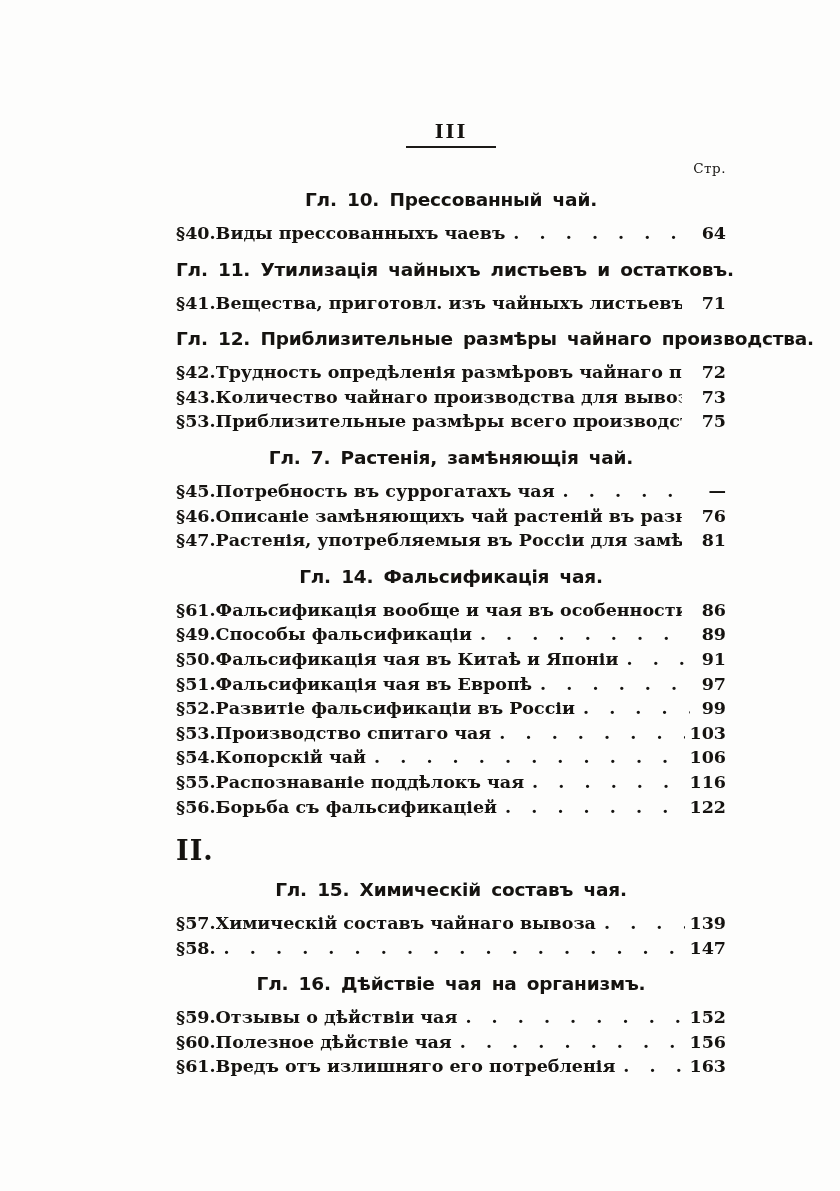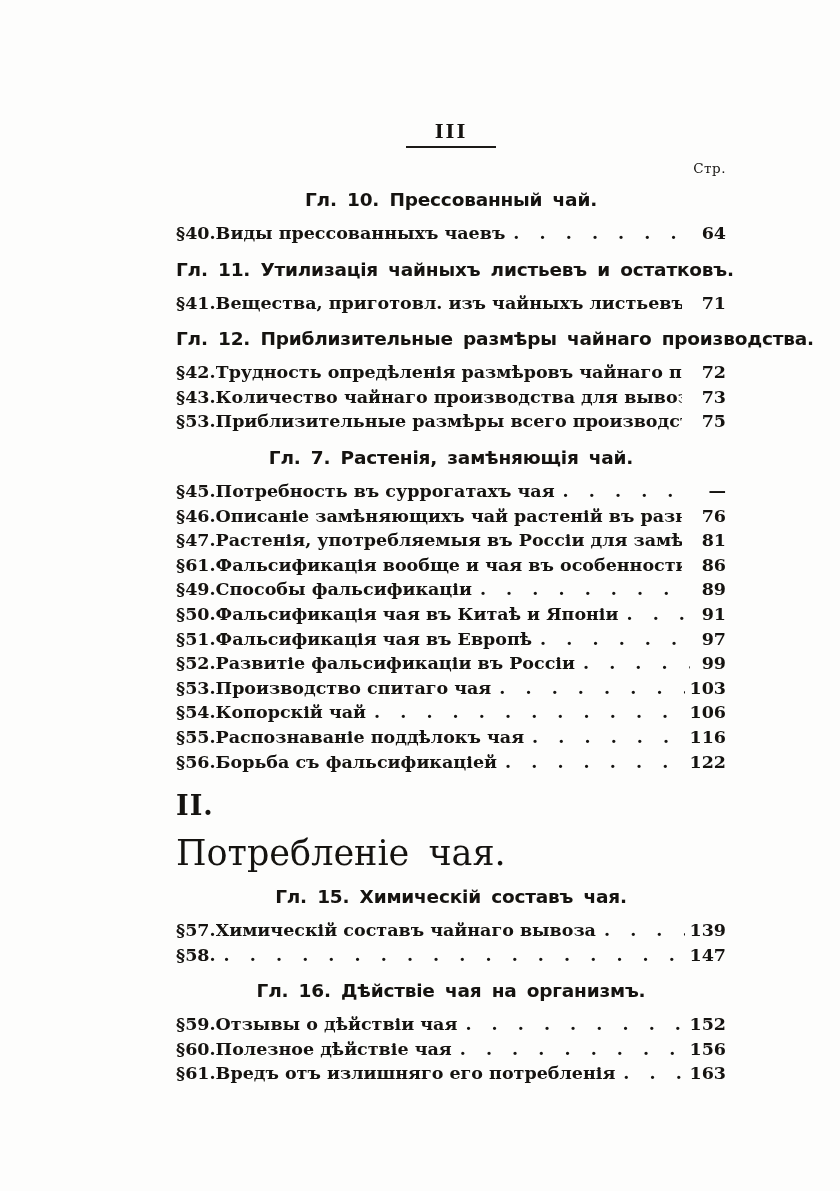--- a/index.html
+++ b/index.html
@@ -155,20 +155,21 @@
     <span class="leader">. . . . . . . . . . . . . . . . . . . . . . . . . . . . . . . . . . . . . . . . . . . . . . . . . . . . . . . . . . . .</span>
     <span class="pg">76</span>
   </div>
         <div class="entry">
     <span class="mark">§</span>
     <span class="num">47.</span>
     <span class="title">Растенія, употребляемыя въ Россіи для замѣны чая</span>
     <span class="leader">. . . . . . . . . . . . . . . . . . . . . . . . . . . . . . . . . . . . . . . . . . . . . . . . . . . . . . . . . . . .</span>
     <span class="pg">81</span>
   </div>
+        <div class="chapter">Гл. 14. Фальсификація чая.</div>
         <div class="entry">
     <span class="mark">§</span>
     <span class="num">61.</span>
     <span class="title">Фальсификація вообще и чая въ особенности</span>
     <span class="leader">. . . . . . . . . . . . . . . . . . . . . . . . . . . . . . . . . . . . . . . . . . . . . . . . . . . . . . . . . . . .</span>
     <span class="pg">86</span>
   </div>
         <div class="entry">
     <span class="mark">§</span>
     <span class="num">49.</span>
@@ -220,21 +221,20 @@
   </div>
         <div class="entry">
     <span class="mark">§</span>
     <span class="num">56.</span>
     <span class="title">Борьба съ фальсификаціей</span>
     <span class="leader">. . . . . . . . . . . . . . . . . . . . . . . . . . . . . . . . . . . . . . . . . . . . . . . . . . . . . . . . . . . .</span>
     <span class="pg">122</span>
   </div>
         <div class="part">
     <div class="part-roman">II.</div>
-    <div class="part-title">Потребленіе чая.</div>
   </div>
         <div class="chapter">Гл. 15. Химическій составъ чая.</div>
         <div class="entry">
     <span class="mark">§</span>
     <span class="num">57.</span>
     <span class="title">Химическій составъ чайнаго вывоза</span>
     <span class="leader">. . . . . . . . . . . . . . . . . . . . . . . . . . . . . . . . . . . . . . . . . . . . . . . . . . . . . . . . . . . .</span>
     <span class="pg">139</span>
   </div>
         <div class="entry">

